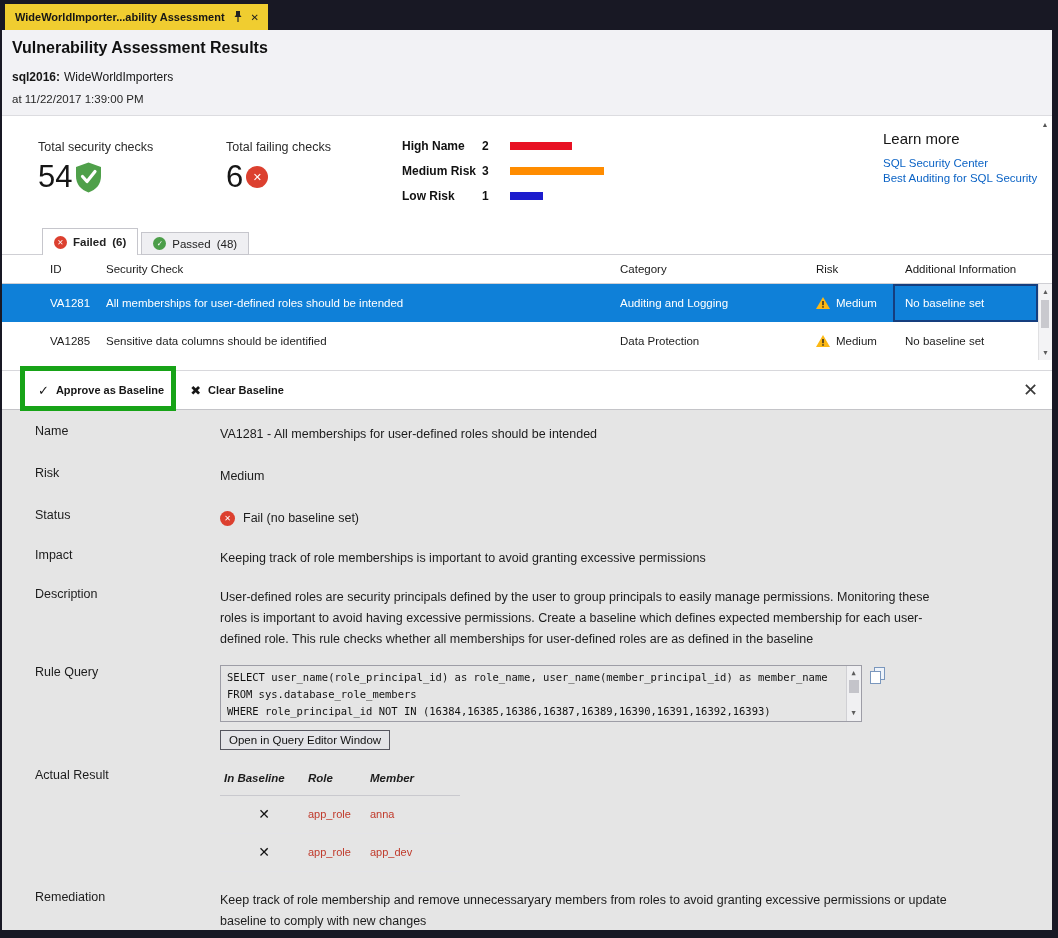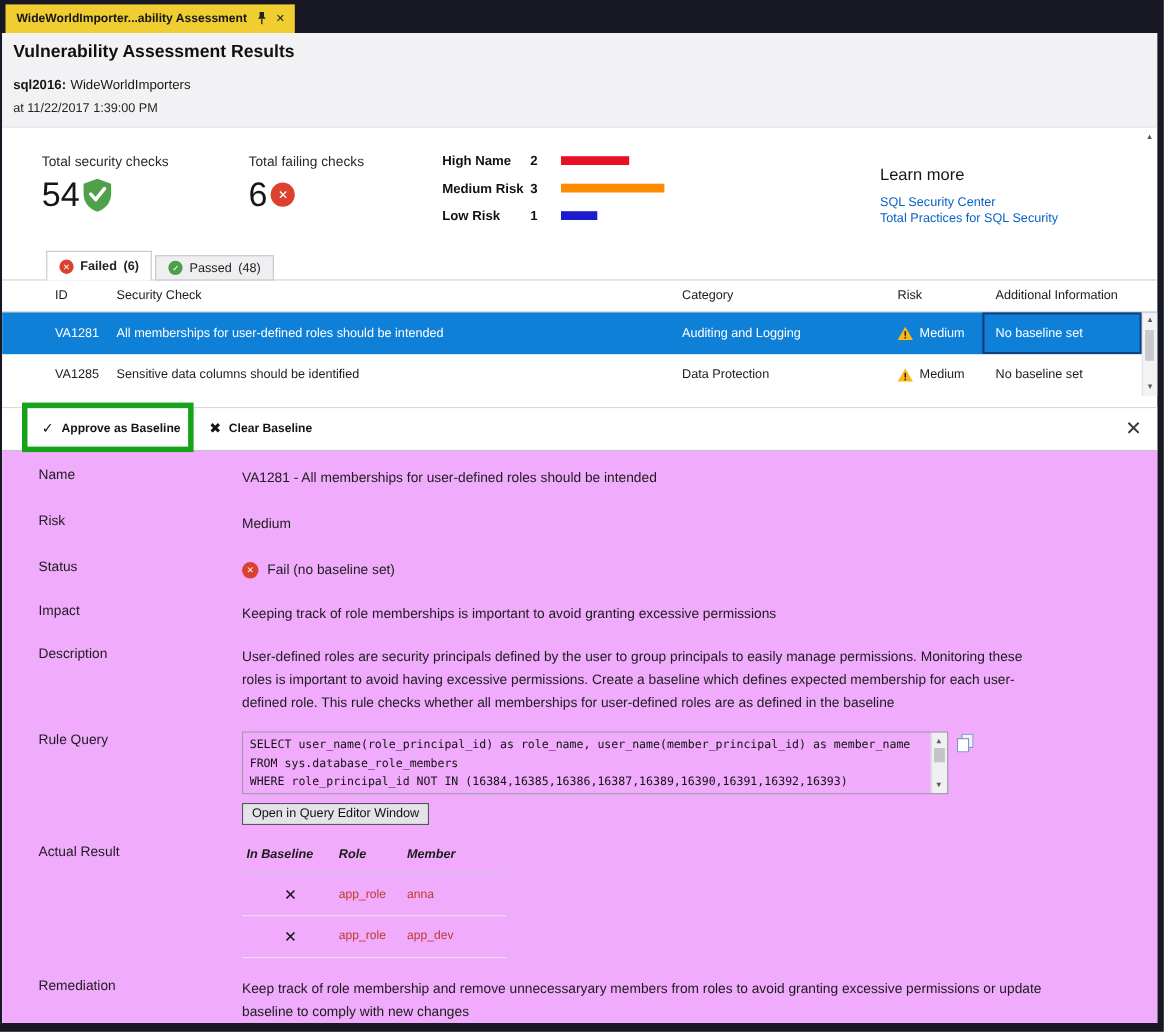--- a/index.html
+++ b/index.html
@@ -33,21 +33,21 @@
   .badge-sm { width:15px; height:15px; font-size:8px; }
   .badge-xs { width:13px; height:13px; font-size:7.5px; }
   .badge.green { background:var(--pass-green,#4c9e49); }
 
   .risk-legend { position:absolute; left:400px; top:22px; display:flex; flex-direction:column; gap:9px; }
   .risk-row { display:flex; align-items:center; height:16px; }
   .risk-label { width:80px; font-size:12px; font-weight:700; color:#111; }
   .risk-count { width:28px; font-size:12px; font-weight:700; color:#111; }
   .risk-bar { height:8px; display:inline-block; }
 
-  .learn-more { position:absolute; left:798px; top:14px;margin-top:21px; }
+  .learn-more { position:absolute; left:881px; top:14px; }
   .learn-title { font-size:15px; color:#151515; margin-bottom:10px; }
   .link { display:block; font-size:11.5px; color:var(--link,#0b63c5); margin-bottom:3px; cursor:pointer; text-decoration:none; }
 
   .main-scroll { position:absolute; right:0; width:14px; height:14px; text-align:center; font-size:7px; color:#555; line-height:14px; cursor:pointer; }
   .main-scroll.up { top:2px; } .main-scroll.down { bottom:2px; }
 
   
   .tabstrip { position:absolute; left:40px; top:112px; height:27px; display:flex; align-items:flex-end; z-index:4; }
   .rtab { height:23px; display:flex; align-items:center; gap:6px; padding:0 11px; font-size:11.5px; color:#222; background:#efeff2; border:1px solid #c6c6cc; margin-right:3px; cursor:pointer; white-space:nowrap; }
   .rtab.active { height:27px; background:#fff; border-bottom:none; font-weight:700; }
@@ -71,21 +71,21 @@
   .sthumb { position:absolute; left:2px; right:3px; top:16px; height:28px; background:#c9c9ce; }
 
   
   .detail-toolbar { position:absolute; left:0; right:0; top:254px; height:40px; background:#fff; border-top:1px solid #d8d8dc; border-bottom:1px solid #c4c4c8; display:flex; align-items:center; padding-left:36px; }
   .tb-btn { display:flex; align-items:center; gap:7px; font-size:11px; font-weight:600; color:#161616; background:none; border:none; margin-right:26px; font-family:inherit; cursor:pointer; padding:0; }
   .tb-glyph { font-size:13px; font-weight:700; }
   .pane-close { position:absolute; right:14px; top:8px; font-size:18px; color:#3a3a3a; cursor:pointer; }
   .annotation-box { position:absolute; left:18px; top:250px; width:156px; height:45px; border:5px solid var(--annotation-green,#17a317); z-index:6; pointer-events:none; }
 
   
-  .details { position:absolute; left:0; right:0; top:294px; bottom:0; padding-top:14px; overflow:hidden; background:#f0abfc; }
+  .details { position:absolute; left:0; right:0; top:294px; bottom:0; padding-top:14px; overflow:hidden; background:#e5e5e5; }
   .drow { display:flex; margin-bottom:21px; }
   .dlabel { width:218px; padding-left:33px; font-size:12.5px; color:#1c1c1c; flex-shrink:0; }
   .dvalue { font-size:12.5px; color:#1c1c1c; max-width:738px; line-height:21px; }
   .mb19 { margin-bottom:19px; } .mb15 { margin-bottom:15px; } .mb18 { margin-bottom:18px; } .mb17 { margin-bottom:17px; } .mb0 { margin-bottom:0; }
   .status-value { display:flex; align-items:center; gap:8px; }
 
   .query-wrap { display:flex; align-items:flex-start; }
   .query-box { position:relative; width:642px; height:57px; border:1px solid #9d9da6; padding:3px 20px 3px 6px; font-family:"DejaVu Sans Mono","Liberation Mono",monospace; font-size:10.5px; line-height:17px; white-space:nowrap; overflow:hidden; color:#111; }
   .qscroll { position:absolute; right:0; top:0; bottom:0; width:15px; background:#f0f0f2; border-left:1px solid #d0d0d4; }
   .qthumb { position:absolute; left:2px; right:2px; top:14px; height:13px; background:#c4c4ca; }
@@ -167,21 +167,21 @@
         <div class="risk-row">
           <span class="risk-label">Low Risk</span>
           <span class="risk-count">1</span>
           <span class="risk-bar" style="width: 33px; background-color: rgb(28, 28, 205);"></span>
         </div>
       </div>
 
       <div class="learn-more">
         <div class="learn-title">Learn more</div>
         <a class="link">SQL Security Center</a>
-        <a class="link">Total Practices for SQL Security</a>
+        <a class="link">Best Auditing for SQL Security</a>
       </div>
 
       <div class="main-scroll up">▲</div>
       <div class="main-scroll down">▼</div>
 
       <div class="tabstrip">
         <div class="rtab active">
           <span class="badge badge-xs">
               <span>✕</span>
             </span>

